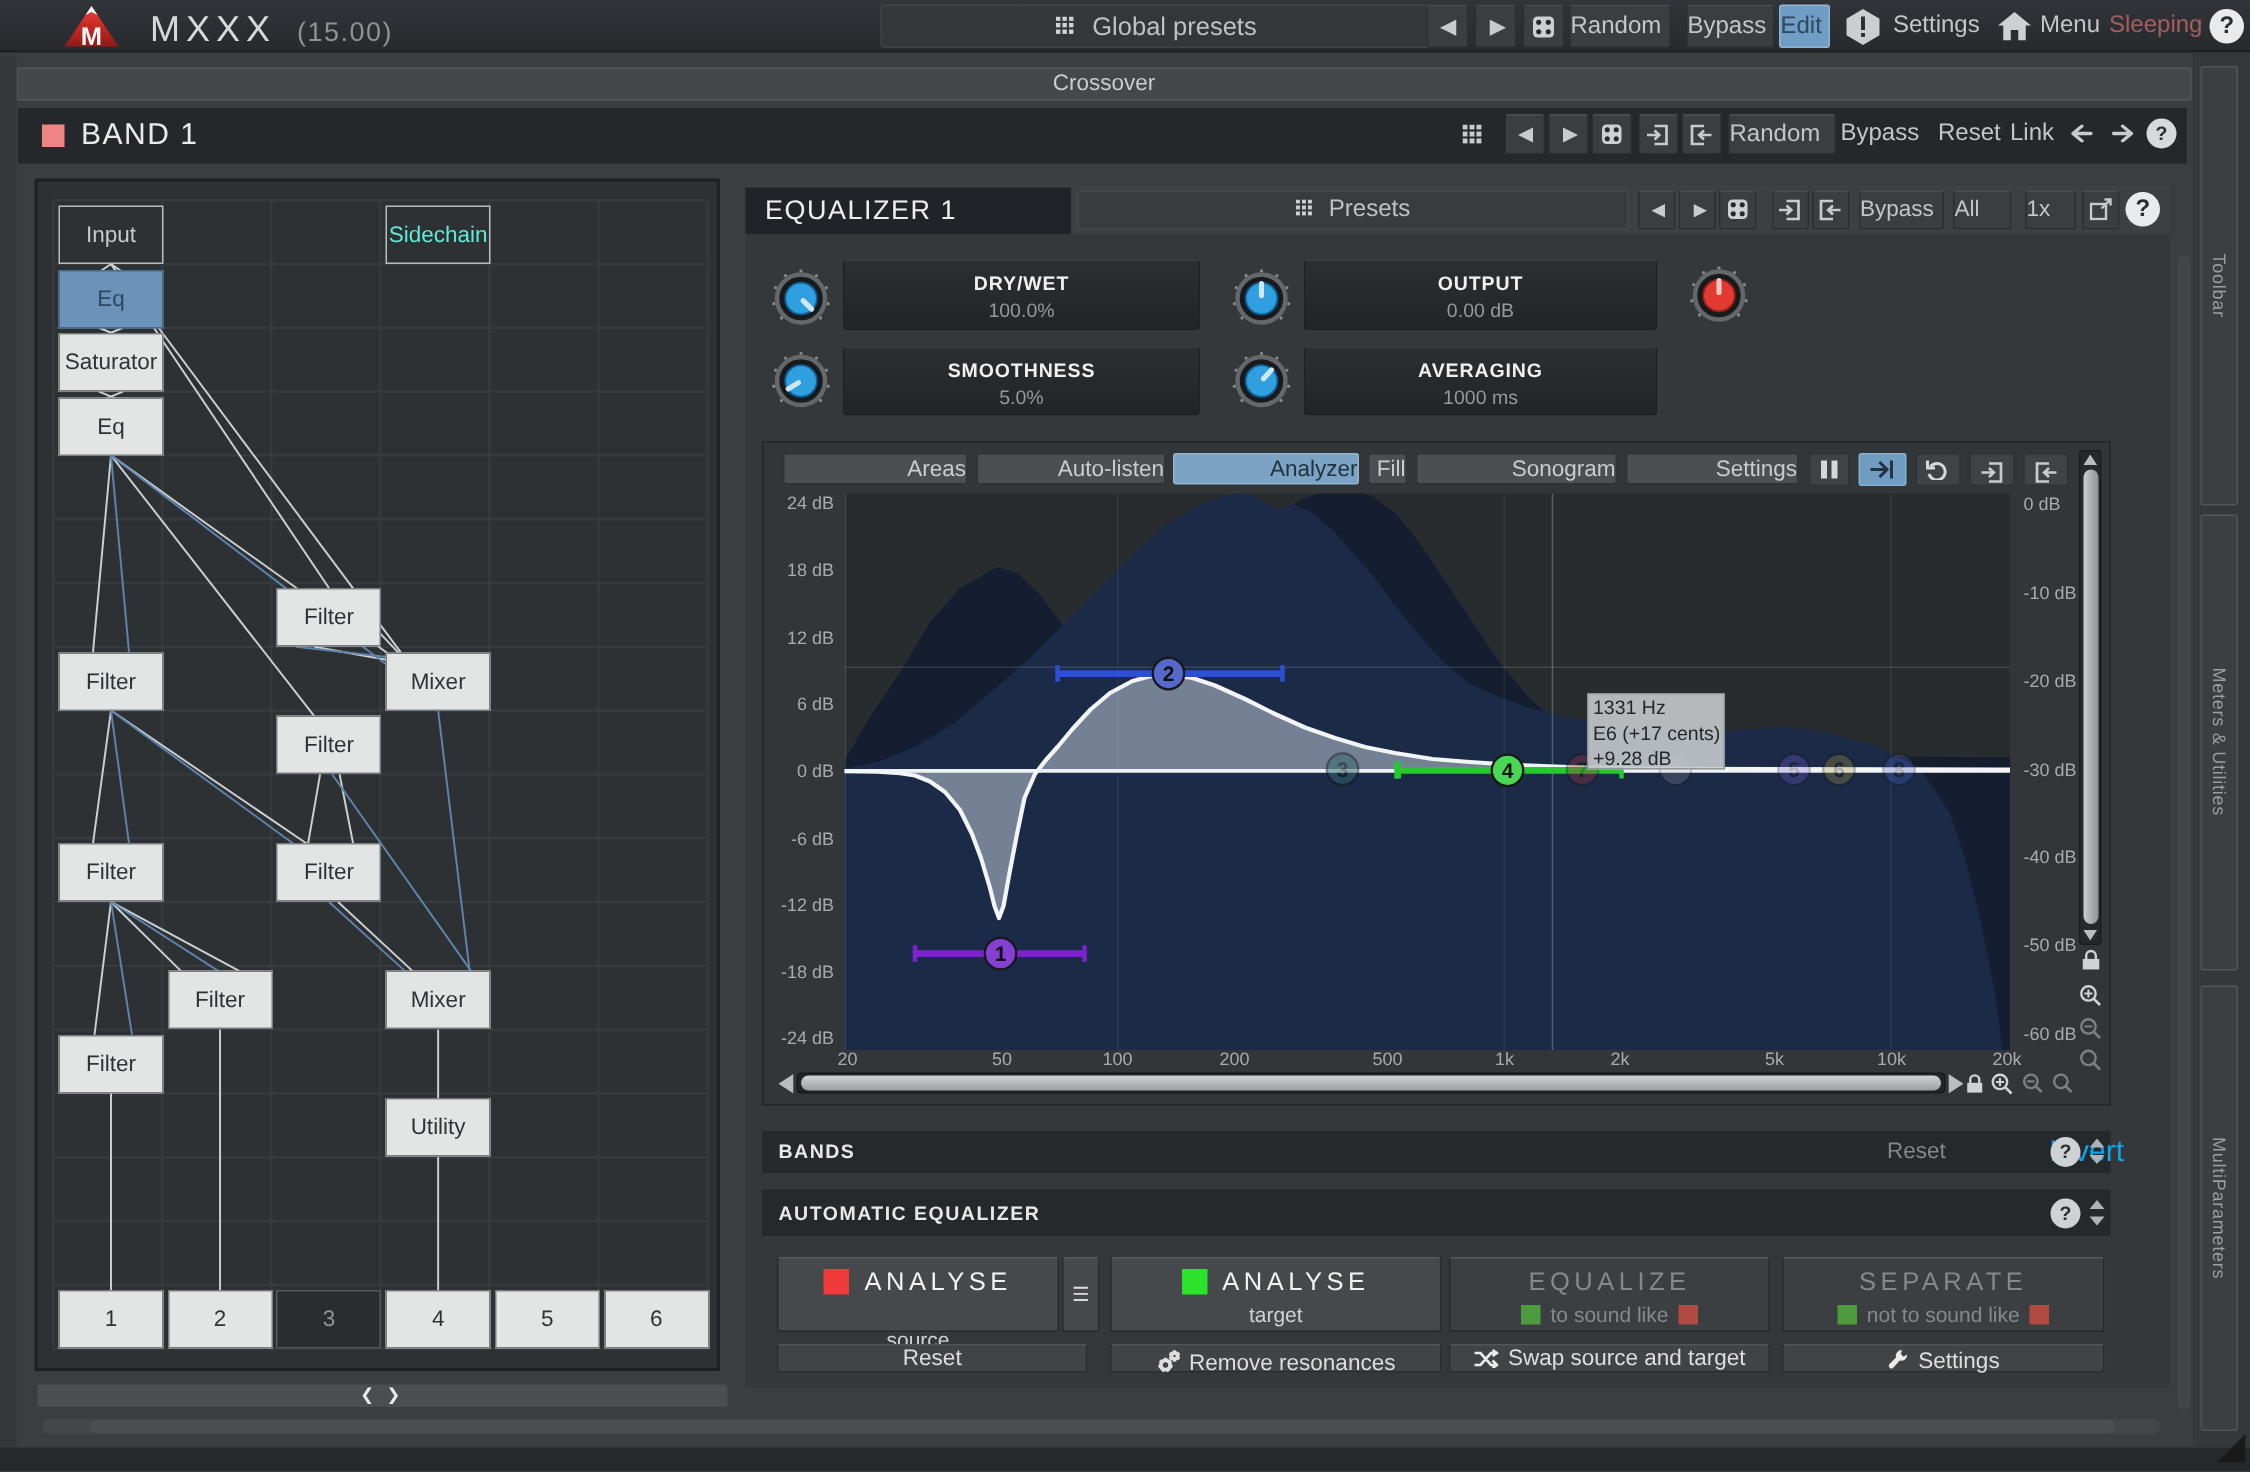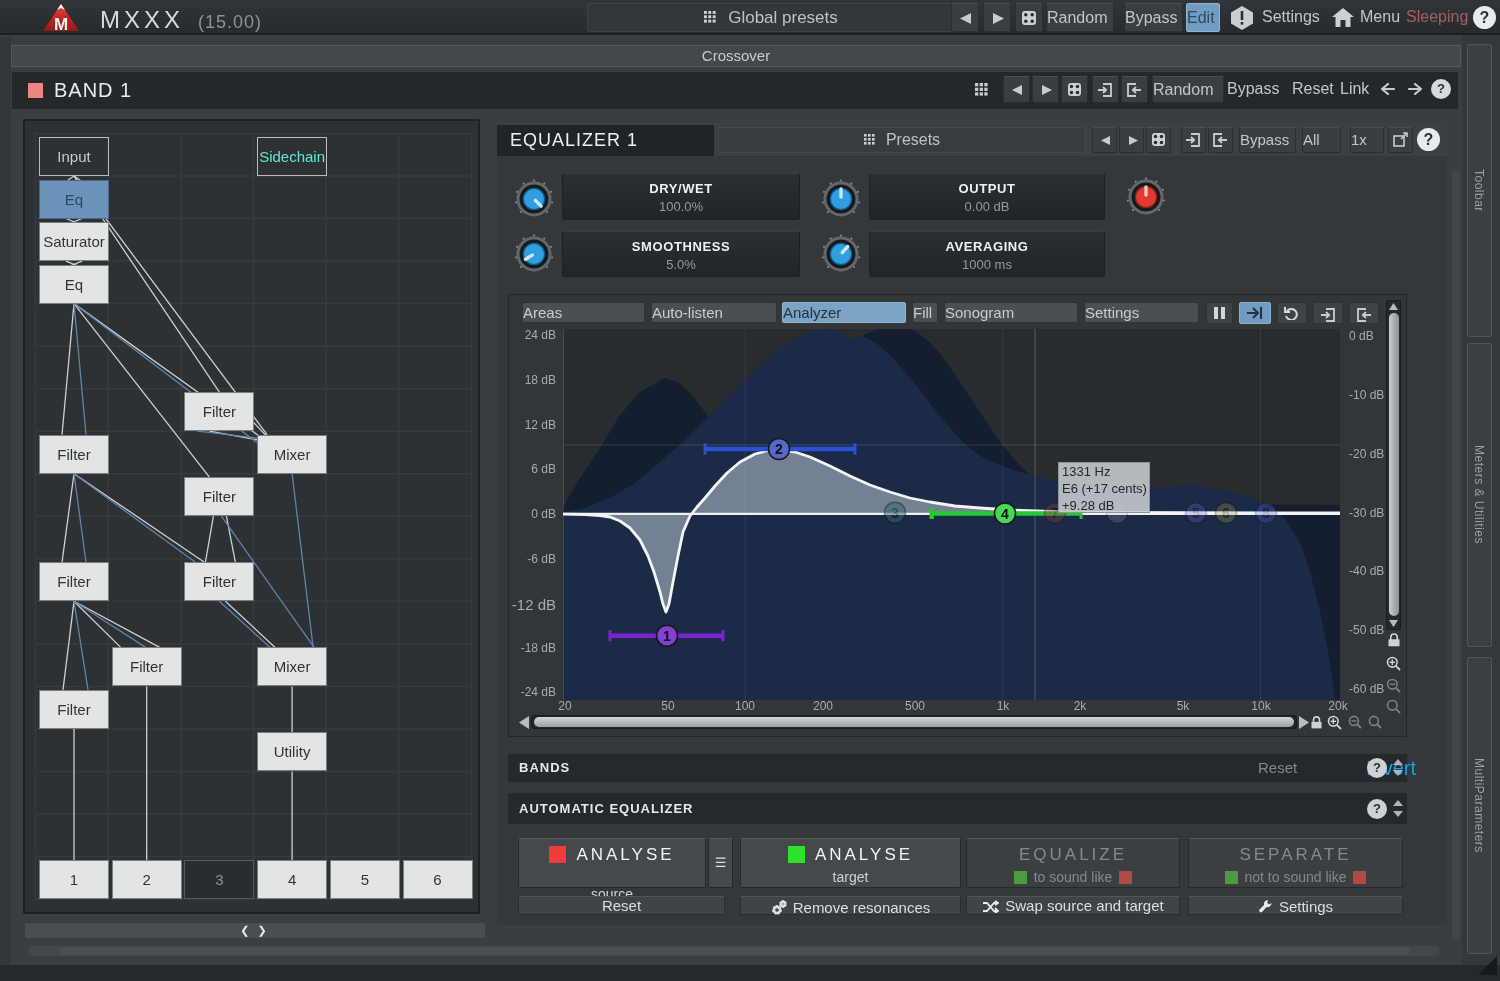--- a/index.html
+++ b/index.html
@@ -3,21 +3,21 @@
 html,body{margin:0;padding:0;background:#3a3e41;}
 *{box-sizing:border-box;font-family:"Liberation Sans",sans-serif;}
 #page{position:relative;width:1500px;height:981px;overflow:hidden;background:#3a3e41;}
 .abs{position:absolute;}
 .tb{background:#3a3e41;border:1px solid #2b2e31;border-top-color:#4b4f52;border-radius:2px;color:#c3c6c8;text-align:left;}
 .flat{background:#33373a;border:1px solid #3f4346;border-radius:2px;color:#bfc2c4;text-align:center;}
 .kpanel{background:linear-gradient(#2c2f32,#222528);border:1px solid #1d2023;border-top-color:#3a3e41;border-radius:3px;text-align:center;}
 .kt{font-size:13px;font-weight:bold;color:#eef0f1;letter-spacing:.6px;margin-top:7px;}
 .kv{font-size:13px;color:#95999c;margin-top:3px;}
 .node{position:absolute;background:#e3e4e4;border:1px solid #797e81;color:#303336;font-size:15px;text-align:center;z-index:3;}
-.etab{background:#4b4f52;border:1px solid #303336;border-radius:2px;color:#c9ccce;text-align:left;font-size:15px;}
+.etab{background:#4b4f52;border:1px solid #303336;border-radius:2px;color:#c9ccce;text-align:right;font-size:15px;}
 .vtab{background:#3b3f42;border:1px solid #515558;border-radius:2px;color:#9b9fa2;font-size:12px;
 writing-mode:vertical-rl;text-align:center;letter-spacing:.5px;}
 .sbtn{background:#404447;border:1px solid #2a2d30;border-top-color:#515559;border-radius:2px;color:#dcdee0;text-align:center;font-size:15px;}
 </style></head><body>
 <div id="page">
 <div class="abs" style="left:0;top:0;width:1500px;height:35px;background:linear-gradient(#31353a,#272b2e);border-bottom:2px solid #1d2023"></div>
     <svg class="abs" style="left:41px;top:3px" width="40" height="30">
 <defs>
         <linearGradient id="lg" x1="0" y1="0" x2="0" y2="1">
 <stop offset="0" stop-color="#e8453c"></stop>
@@ -453,35 +453,35 @@
         <text x="703.0" y="189.0" text-anchor="middle" font-size="14" font-weight="bold" fill="#111">8</text>
       </g>
     </svg>
     <div class="abs" style="left:1058px;top:462px;width:92px;height:51px;white-space:nowrap;overflow:hidden;background:rgba(200,205,208,0.88);border:1px solid #8f9598;font-size:13px;color:#24282a;line-height:17px;padding:0 3px">1331 Hz<br>E6 (+17 cents)<br>+9.28 dB</div>
     <div class="abs" style="left:476px;top:328px;width:80px;text-align:right;font-size:12px;color:#a8abad">24 dB</div>
     <div class="abs" style="left:476px;top:373px;width:80px;text-align:right;font-size:12px;color:#a8abad">18 dB</div>
     <div class="abs" style="left:476px;top:418px;width:80px;text-align:right;font-size:12px;color:#a8abad">12 dB</div>
     <div class="abs" style="left:476px;top:462px;width:80px;text-align:right;font-size:12px;color:#a8abad">6 dB</div>
     <div class="abs" style="left:476px;top:507px;width:80px;text-align:right;font-size:12px;color:#a8abad">0 dB</div>
     <div class="abs" style="left:476px;top:552px;width:80px;text-align:right;font-size:12px;color:#a8abad">-6 dB</div>
-    <div class="abs" style="left:476px;top:596px;width:80px;text-align:right;font-size:15px;color:#a8abad">-12 dB</div>
+    <div class="abs" style="left:476px;top:596px;width:80px;text-align:right;font-size:12px;color:#a8abad">-12 dB</div>
     <div class="abs" style="left:476px;top:641px;width:80px;text-align:right;font-size:12px;color:#a8abad">-18 dB</div>
     <div class="abs" style="left:476px;top:685px;width:80px;text-align:right;font-size:12px;color:#a8abad">-24 dB</div>
     <div class="abs" style="left:1349px;top:329px;width:60px;text-align:left;font-size:12px;color:#a8abad">0 dB</div>
     <div class="abs" style="left:1349px;top:388px;width:60px;text-align:left;font-size:12px;color:#a8abad">-10 dB</div>
     <div class="abs" style="left:1349px;top:447px;width:60px;text-align:left;font-size:12px;color:#a8abad">-20 dB</div>
     <div class="abs" style="left:1349px;top:506px;width:60px;text-align:left;font-size:12px;color:#a8abad">-30 dB</div>
     <div class="abs" style="left:1349px;top:564px;width:60px;text-align:left;font-size:12px;color:#a8abad">-40 dB</div>
     <div class="abs" style="left:1349px;top:623px;width:60px;text-align:left;font-size:12px;color:#a8abad">-50 dB</div>
     <div class="abs" style="left:1349px;top:682px;width:60px;text-align:left;font-size:12px;color:#a8abad">-60 dB</div>
     <div class="abs" style="left:545px;top:699px;width:40px;text-align:center;font-size:12px;color:#a8abad">20</div>
     <div class="abs" style="left:648px;top:699px;width:40px;text-align:center;font-size:12px;color:#a8abad">50</div>
     <div class="abs" style="left:725px;top:699px;width:40px;text-align:center;font-size:12px;color:#a8abad">100</div>
     <div class="abs" style="left:803px;top:699px;width:40px;text-align:center;font-size:12px;color:#a8abad">200</div>
-    <div class="abs" style="left:905px;top:699px;width:40px;font-size:12px;color:#a8abad">500</div>
+    <div class="abs" style="left:905px;top:699px;width:40px;text-align:center;font-size:12px;color:#a8abad">500</div>
     <div class="abs" style="left:983px;top:699px;width:40px;text-align:center;font-size:12px;color:#a8abad">1k</div>
     <div class="abs" style="left:1060px;top:699px;width:40px;text-align:center;font-size:12px;color:#a8abad">2k</div>
     <div class="abs" style="left:1163px;top:699px;width:40px;text-align:center;font-size:12px;color:#a8abad">5k</div>
     <div class="abs" style="left:1241px;top:699px;width:40px;text-align:center;font-size:12px;color:#a8abad">10k</div>
     <div class="abs" style="left:1318px;top:699px;width:40px;text-align:center;font-size:12px;color:#a8abad">20k</div>
     <div class="abs" style="left:1386px;top:300px;width:15px;height:330px;background:#26292c;border:1px solid #1a1d20;border-radius:2px"></div>
     <svg class="abs" style="left:1389px;top:303px" width="9" height="7">
       <polygon points="4.5,0 9,7 0,7" fill="#babdbf"></polygon>
     </svg>
     <svg class="abs" style="left:1389px;top:620px" width="9" height="7">

